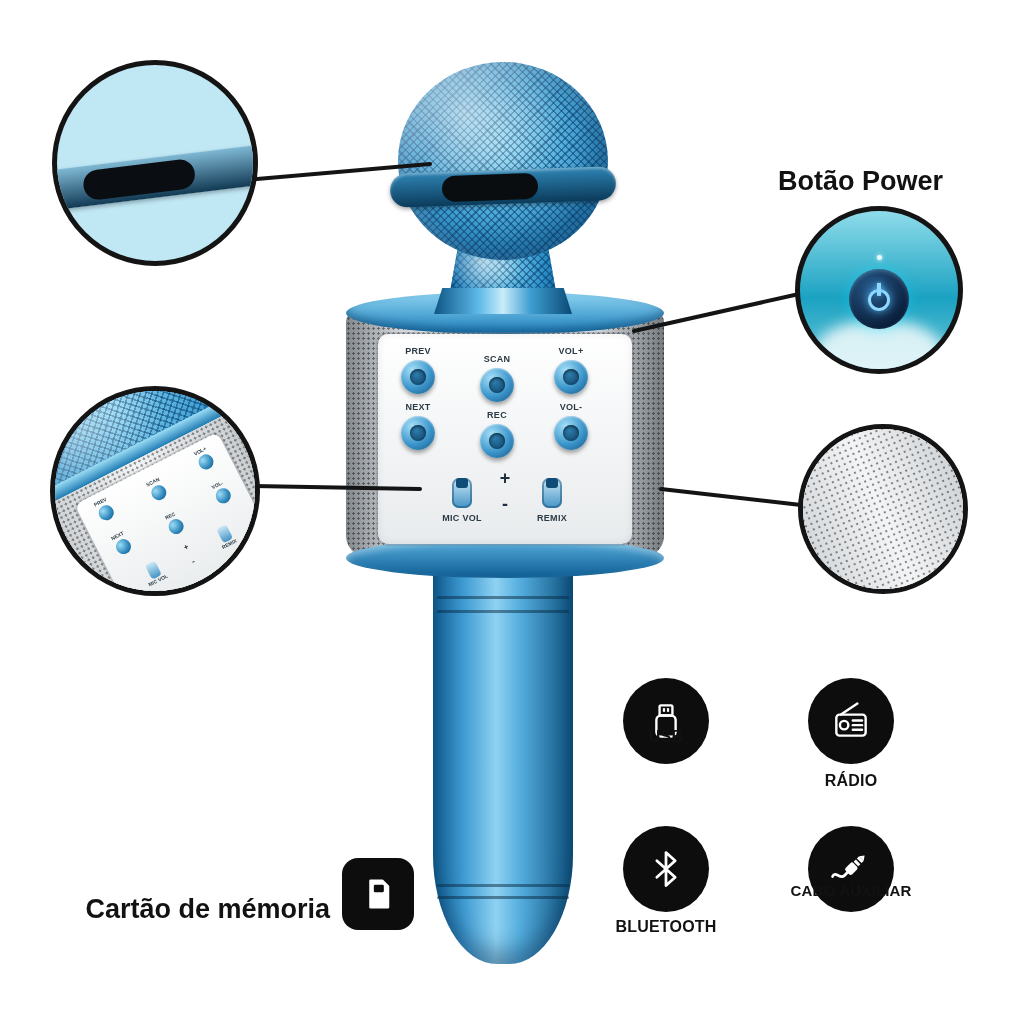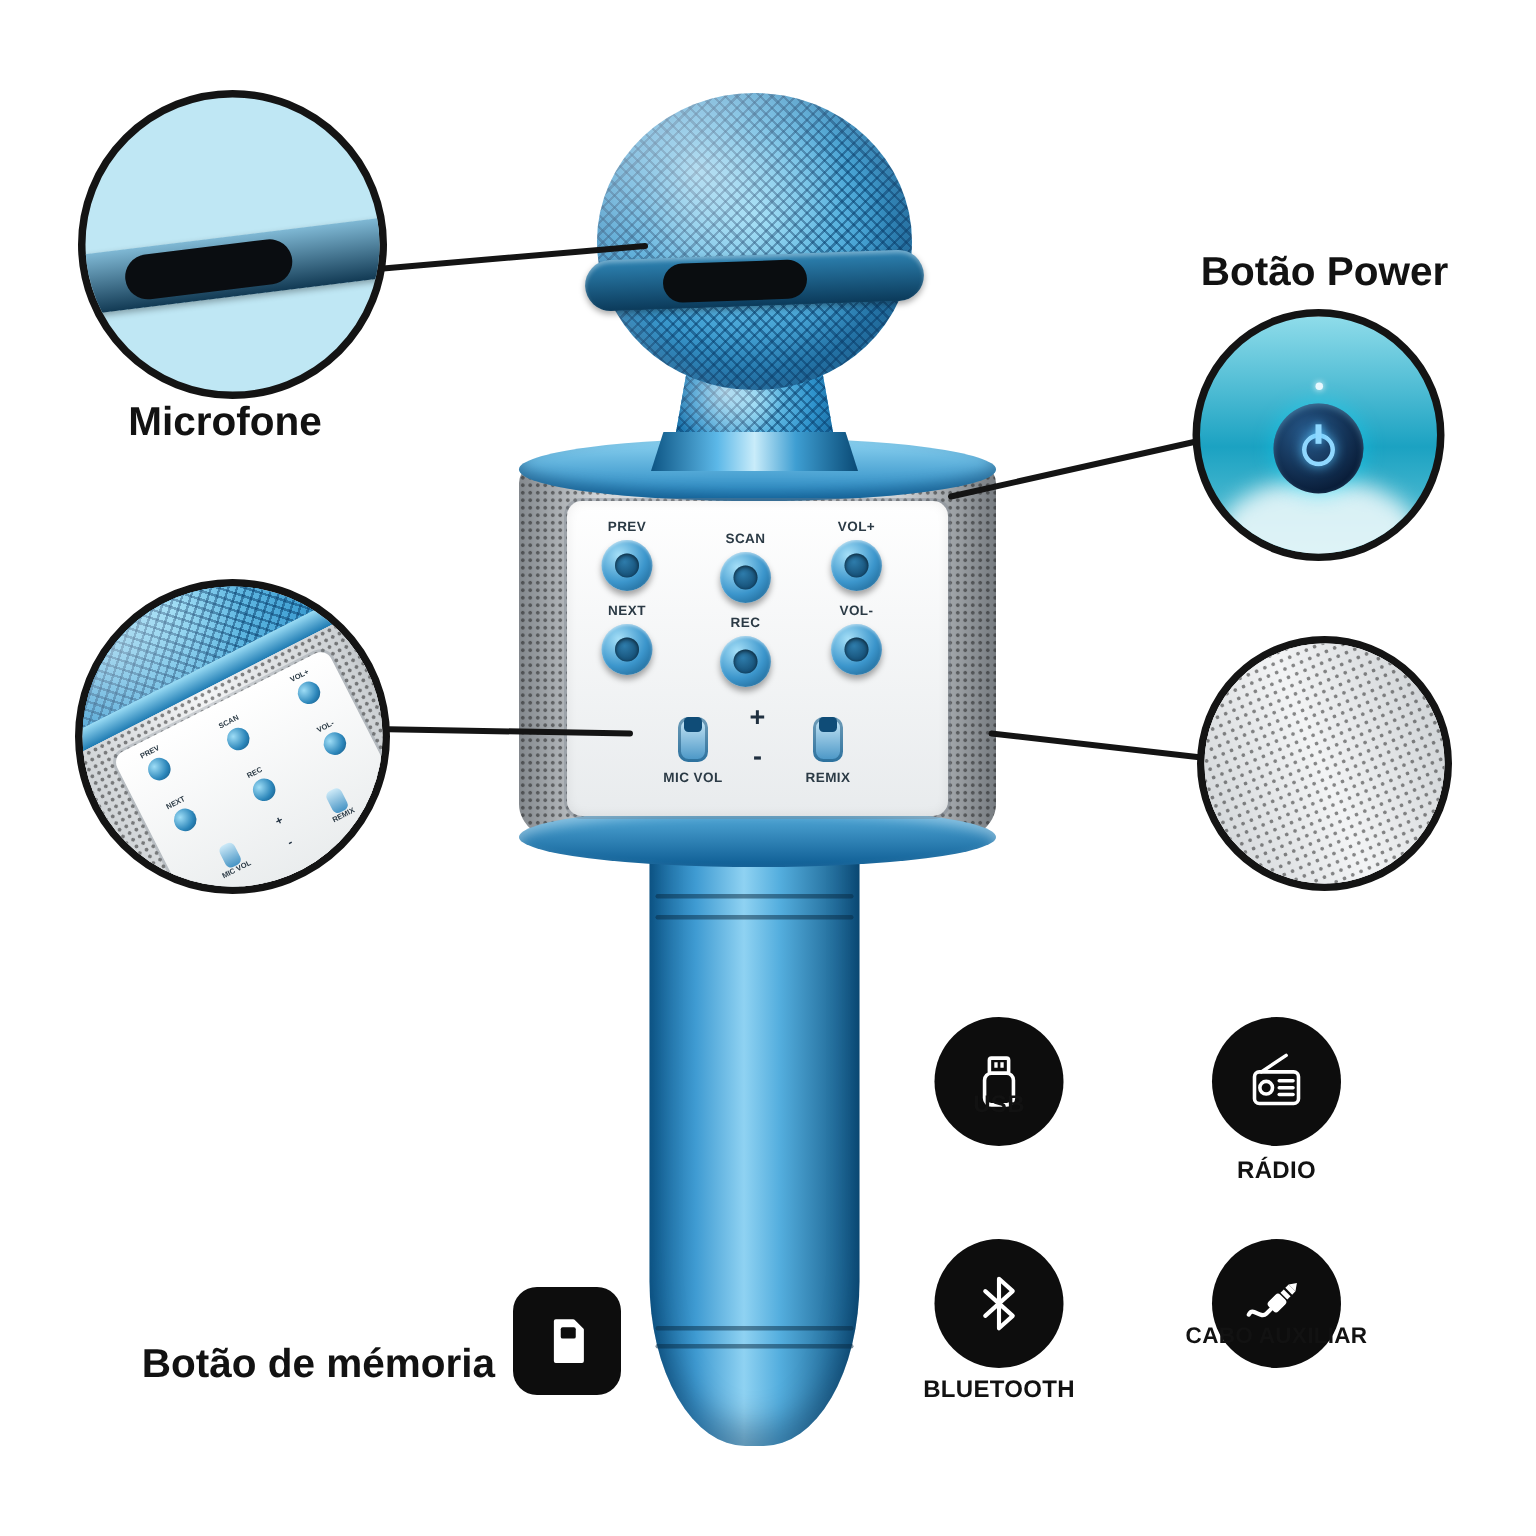--- a/index.html
+++ b/index.html
@@ -26,21 +26,21 @@
   }
   .metal{
     background-color:#d9dbdd;
     background-image:
       radial-gradient(rgba(25,25,25,.5) 1px, transparent 1.4px),
       linear-gradient(to right,#83888d,#cfd3d6 16%,#f3f4f5 48%,#cdd1d4 80%,#777c81);
     background-size:5px 5px,100% 100%;
   }
 
   
-  .lbl-big{position:absolute;font-weight:700;font-size:27px;color:#121212;text-align:center;z-index:8;}
+  .lbl-big{position:absolute;font-weight:700;font-size:27px;color:#121212;z-index:8;}
   .lbl-feat{position:absolute;font-weight:700;font-size:16px;color:#121212;text-align:center;z-index:8;letter-spacing:.2px;}
 
   
   .pb{position:absolute;width:56px;text-align:center;}
   .plbl{font-size:9px;font-weight:700;color:#2b3a45;letter-spacing:.3px;}
   .pbtn{position:relative;width:34px;height:34px;margin:4px auto 0;border-radius:50%;
         background:radial-gradient(circle at 34% 30%,#a6e0f8,#3c96cc 55%,#135581);
         box-shadow:0 3px 4px rgba(0,0,0,.35), inset 0 1px 2px rgba(255,255,255,.5);}
   .pbtn::after{content:"";position:absolute;left:50%;top:50%;width:16px;height:16px;
         transform:translate(-50%,-50%);border-radius:50%;
@@ -238,23 +238,22 @@
       <div class="metal" style="position:absolute;left:0;top:34px;width:300px;height:200px;background-size:6px 6px,100% 100%;"></div>
       <div style="position:absolute;left:0;top:0;width:300px;height:34px;background:linear-gradient(180deg,#ffffff,#e9eced);">
         <div class="tlbl" style="position:absolute;left:96px;top:5px;font-size:7px;">VOL-</div>
         <div class="tbtn" style="position:absolute;left:96px;top:16px;width:14px;height:14px;"></div>
       </div>
       <div style="position:absolute;left:0;top:234px;width:300px;height:36px;
                   background:linear-gradient(180deg,#55aede,#0d5c93);"></div>
     </div>
   </div>
 
-  <div class="lbl-big" style="left:60px;top:266px;width:180px;">Microfone</div>
   <div class="lbl-big" style="left:778px;top:166px;width:210px;">Botão Power</div>
-  <div class="lbl-big" style="left:40px;top:894px;width:290px;text-align:right;">Botão de mémoria</div>
+  <div class="lbl-big" style="left:40px;top:894px;width:290px;text-align:right;">Cartão de mémoria</div>
 
   <div style="position:absolute;left:342px;top:858px;width:72px;height:72px;border-radius:16px;background:#0d0d0d;
               display:flex;align-items:center;justify-content:center;z-index:8;">
     <svg width="40" height="40" viewBox="0 0 48 48">
       <path d="M15 8 h14 l7 7 v25 h-21 z" fill="#ffffff" stroke="#ffffff" stroke-width="3" stroke-linejoin="round"></path>
       <rect x="19" y="13" width="12" height="9" rx="1.5" fill="#0d0d0d"></rect>
     </svg>
   </div>
 
   <div class="fcirc" style="left:623px;top:678px;">

